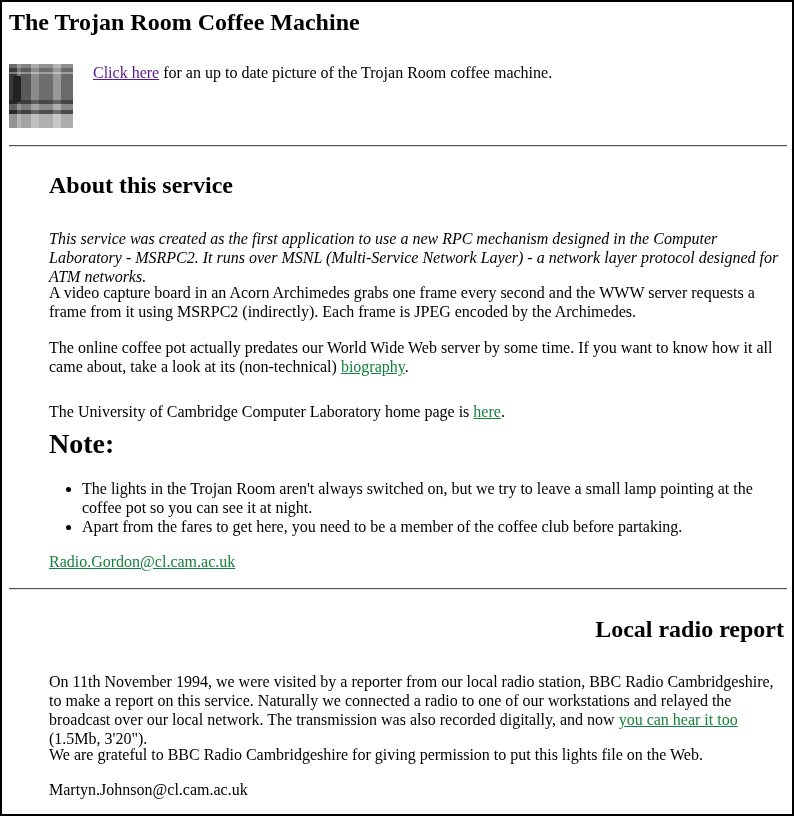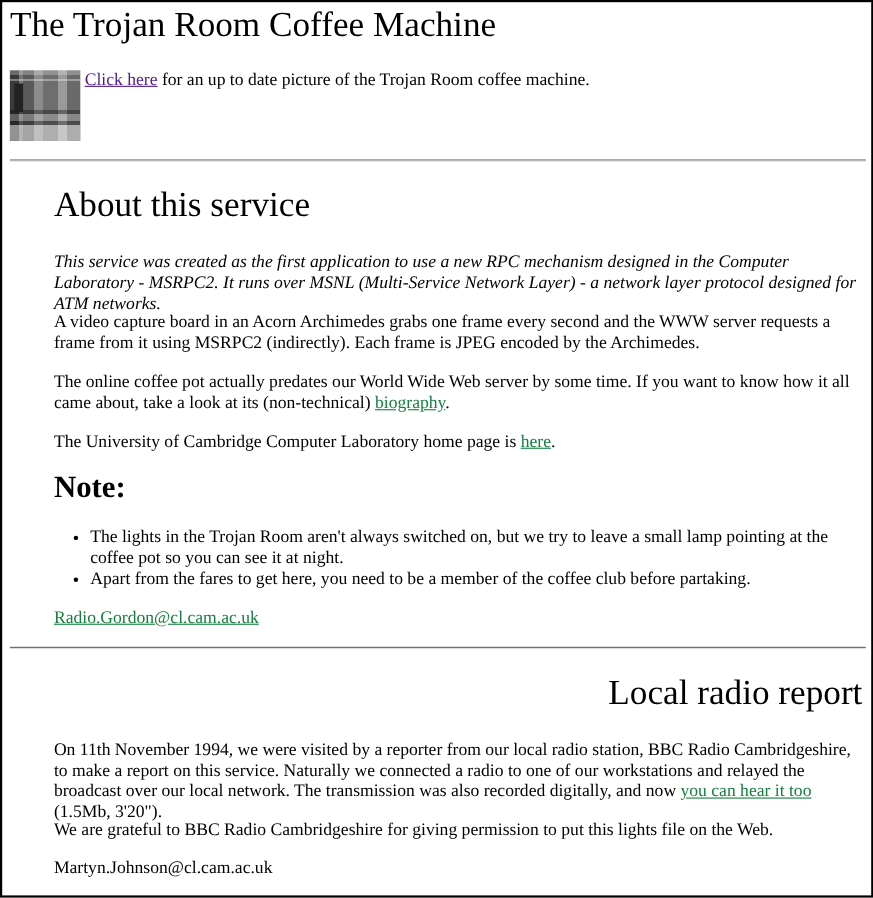--- a/index.html
+++ b/index.html
@@ -4,40 +4,40 @@
   <style>
     html, body { margin: 0; padding: 0; background: #fff; }
     body {
       width: 794px; height: 816px; box-sizing: border-box;
       border: 2px solid #000;
       font-family: "Liberation Serif", "DejaVu Serif", serif;
       font-size: 16px; color: #000; overflow: hidden;
       position: relative;
     }
     h1 {
-      font-size: 32px; font-weight: normal; margin: 0; line-height: 37px;
+      font-size: 24px; font-weight: bold; margin: 0; line-height: 37px;
     }
     h1.title { position: absolute; left: 7px; top: 2px; }
     .intro { position: absolute; left: 7px; top: 62px; display: flex; align-items: flex-start; }
     .thumb {
       width: 64px; height: 64px; display: block;
       background:
         linear-gradient(90deg, #3a3a3a 0 8px, #777 8px 12px, #5a5a5a 12px 22px, #8c8c8c 22px 30px, #6e6e6e 30px 44px, #9a9a9a 44px 52px, #6a6a6a 52px 64px);
       position: relative; overflow: hidden;
     }
     .thumb::before {
       content: ""; position: absolute; left: 0; right: 0; top: 0; bottom: 0;
       background:
         linear-gradient(180deg, rgba(255,255,255,0.25) 0 4px, rgba(0,0,0,0) 4px 8px, rgba(255,255,255,0.35) 8px 10px, rgba(0,0,0,0) 10px 36px, rgba(0,0,0,0.35) 36px 40px, rgba(255,255,255,0.2) 40px 46px, rgba(0,0,0,0.3) 46px 50px, rgba(255,255,255,0.45) 50px 64px);
     }
     .thumb::after {
       content: ""; position: absolute; left: 4px; top: 12px; width: 8px; height: 26px;
       background: #222;
     }
-    .intro-text { margin-left: 4px; line-height: 18px; }
+    .intro-text { margin-left: 20px; line-height: 18px; }
     a { text-decoration: underline; }
     a.link { color: #15803d; }
     a.visited { color: #551A8B; }
     hr.rule {
       position: absolute; left: 7px; right: 5px; margin: 0;
       border: 0; border-top: 1px solid #555; border-bottom: 1px solid #ddd; height: 0;
     }
     .abs { position: absolute; left: 7px; right: 8px; margin-left: 40px; }
     p { margin: 0; line-height: 19px; }
     h2 { font-size: 28px; font-weight: bold; margin: 0; line-height: 28px; }
@@ -61,21 +61,21 @@
 <hr class="rule" style="top:143px;">
 
 <h1 class="abs" style="top:165px;">About this service</h1>
 
 <p class="abs" style="top:227px;font-style:italic;">This service was created as the first application to use a new RPC mechanism designed in the Computer Laboratory - MSRPC2. It runs over MSNL (Multi-Service Network Layer) - a network layer protocol designed for ATM networks.</p>
 
 <p class="abs" style="top:281px;">A video capture board in an Acorn Archimedes grabs one frame every second and the WWW server requests a frame from it using MSRPC2 (indirectly). Each frame is JPEG encoded by the Archimedes.</p>
 
 <p class="abs" style="top:336px;"><span>The online coffee pot actually predates our World Wide Web server by some time. If you want to know how it all came about, take a look at its (non-technical) </span><a class="link">biography</a><span>.</span></p>
 
-<p class="abs" style="top:390px;"><span>The University of Cambridge Computer Laboratory home page is </span><a class="link">here</a><span>.</span></p>
+<p class="abs" style="top:400px;"><span>The University of Cambridge Computer Laboratory home page is </span><a class="link">here</a><span>.</span></p>
 
 <h2 class="abs" style="top:428px;">Note:</h2>
 
 <ul class="abs" style="top:477px; left:0px;">
   <li>The lights in the Trojan Room aren't always switched on, but we try to leave a small lamp pointing at the coffee pot so you can see it at night.</li>
   <li>Apart from the fares to get here, you need to be a member of the coffee club before partaking.</li>
 </ul>
 
 <p class="abs" style="top:550px;"><a class="link">Radio.Gordon@cl.cam.ac.uk</a></p>
 

